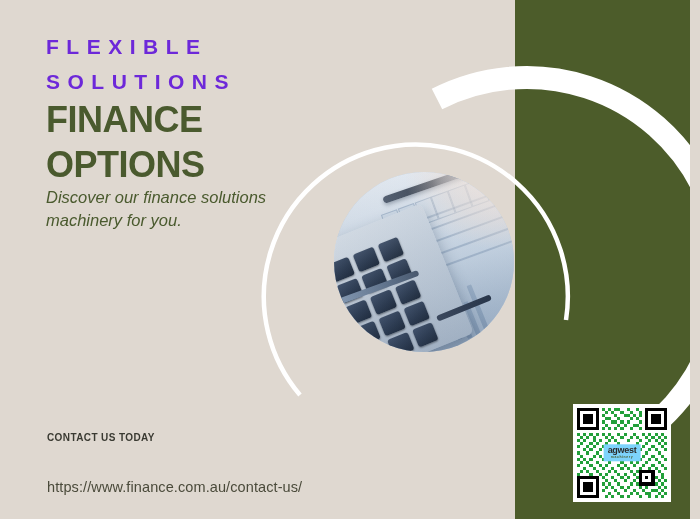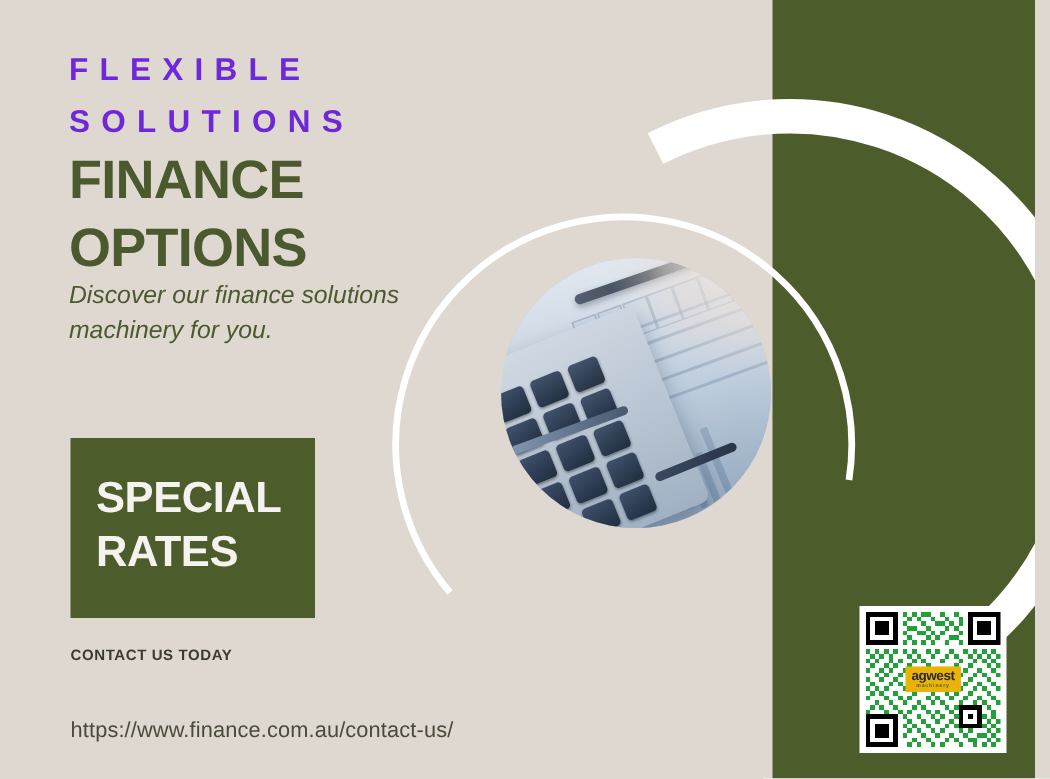--- a/index.html
+++ b/index.html
@@ -144,21 +144,21 @@
   }
 
   
   .qr-card{
     position:absolute;left:573px;top:404px;width:98px;height:98px;
     background:#ffffff;padding:0;
   }
   .qr-canvas{position:absolute;left:4px;top:4px;width:90px;height:90px;}
   .qr-logo{
     position:absolute;left:50%;top:50%;transform:translate(-50%,-50%);
-    background:#eab308;padding:2px 4px;text-align:center;line-height:1;
+    background:#7dd3fc;padding:2px 4px;text-align:center;line-height:1;
   }
   .qr-logo .l1{
     display:block;font-size:9px;font-weight:bold;color:#2b2b2b;letter-spacing:-0.3px;
   }
   .qr-logo .l2{
     display:block;font-size:3.4px;font-weight:bold;color:#4c5c2a;letter-spacing:.6px;margin-top:1px;
   }
 </style>
 </head>
 <body>
@@ -242,26 +242,20 @@
   <div class="headline">
     <span>FINANCE</span>
     <span>OPTIONS</span>
   </div>
 
   <div class="tagline">
     <span>Discover our finance solutions</span>
     <span>machinery for you.</span>
   </div>
 
-  <div class="badge">
-    <div class="badge-text">
-      <span>SPECIAL</span>
-      <span>RATES</span>
-    </div>
-  </div>
 
   <div class="cta">CONTACT US TODAY</div>
   <div class="url">https://www.finance.com.au/contact-us/</div>
 
   <div class="qr-card">
     <svg class="qr-canvas" viewBox="0 0 29 29" shape-rendering="crispEdges">
       <rect width="29" height="29" fill="#ffffff"></rect>
       <g fill="#000000">
         <path d="M0 0h7v7H0z"></path>
           <path d="M1 1h5v5H1z" fill="#ffffff"></path>

